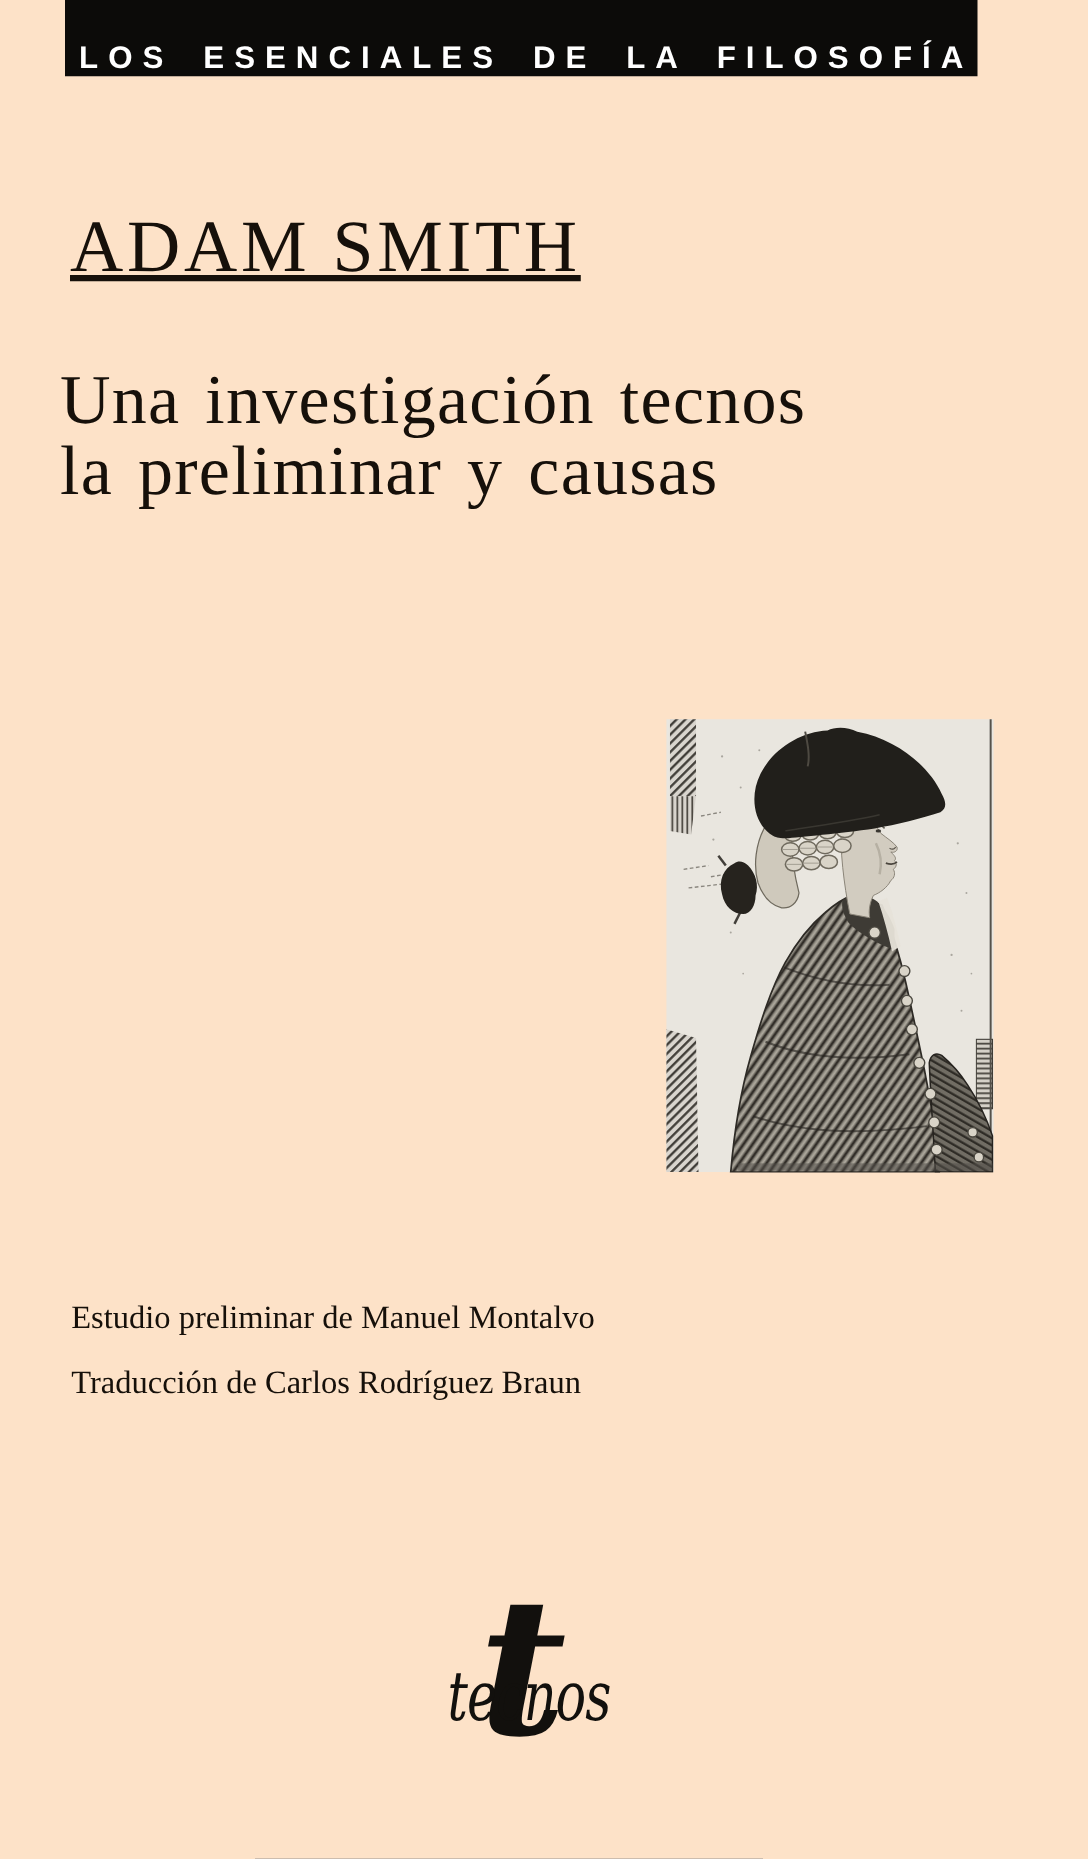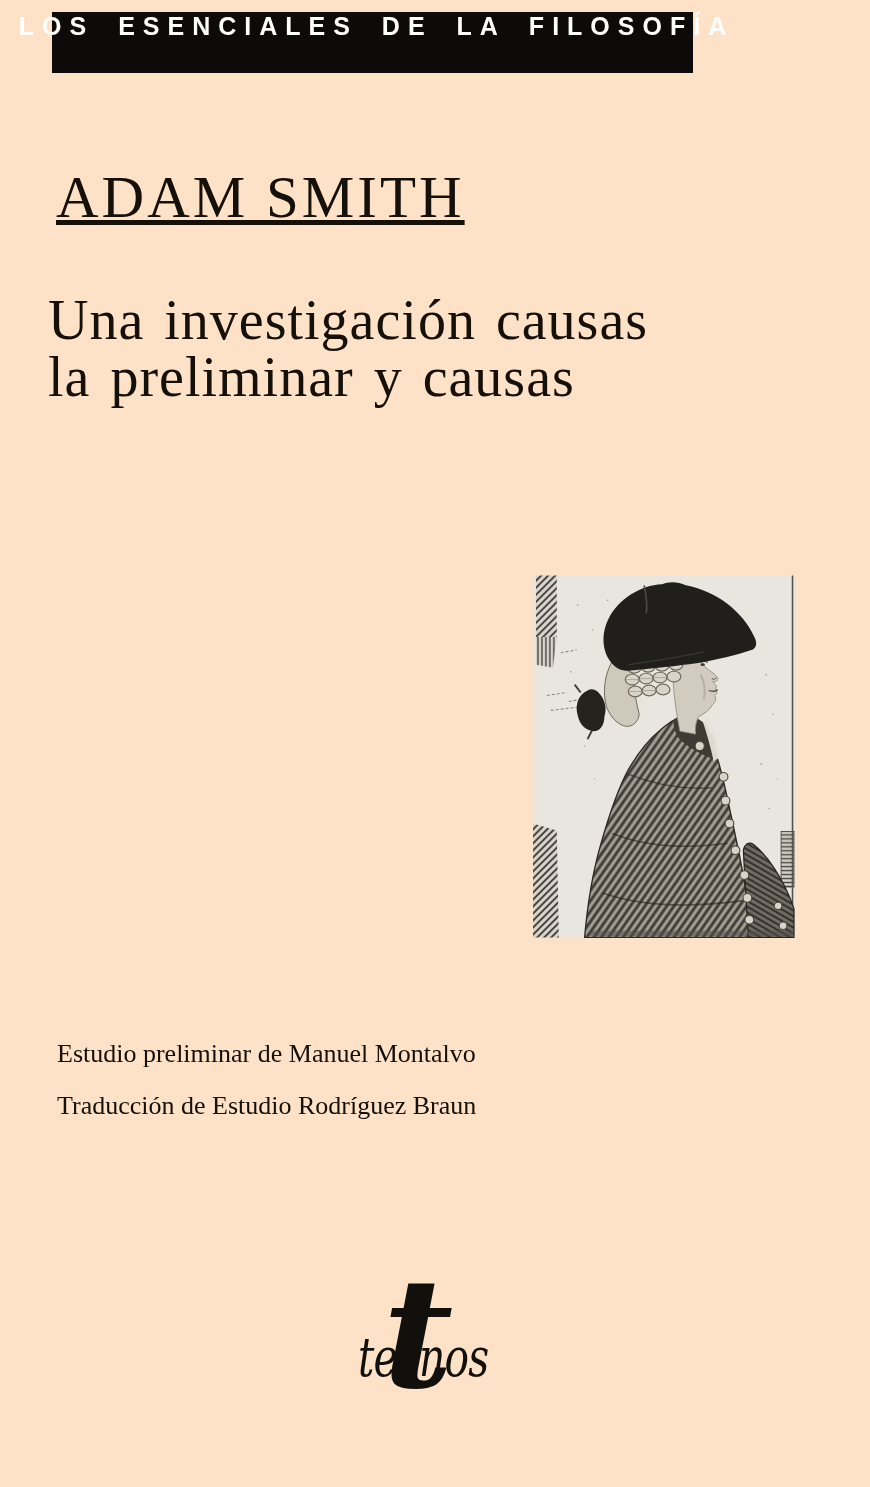--- a/index.html
+++ b/index.html
@@ -11,23 +11,23 @@
   html,body{margin:0;padding:0;background:#888;}
   .cover{
     position:relative;
     width:870px;height:1487px;
     background:var(--background,#fde2c8);
     overflow:hidden;
     font-family:"Liberation Serif", serif;
     color:var(--ink,#16100a);
   }
   .banner{
-    position:absolute;left:52px;top:12px;width:641px;height:61px;
+    position:absolute;left:52px;top:0;width:730px;height:61px;
     background:var(--banner-bg,#0c0b09);
-    display:flex;align-items:flex-start;justify-content:center;
+    display:flex;align-items:flex-end;justify-content:center;
   }
   .banner span{
     font-family:"Liberation Sans", sans-serif;
     font-weight:600;font-size:25px;color:var(--banner-text,#fff);
     letter-spacing:8px;word-spacing:9px;white-space:nowrap;
     padding-left:8px; 
   }
   .author{
     position:absolute;left:56px;top:168px;
     font-size:59px;letter-spacing:3px;line-height:1;white-space:nowrap;text-decoration:underline;
@@ -64,21 +64,21 @@
 
 <div class="cover">
 
   <div class="banner">
     <span>LOS ESENCIALES DE LA FILOSOFÍA</span>
   </div>
 
   <div class="author">ADAM SMITH</div>
 
   <div class="title">
-    <div>Una investigación causas</div>
+    <div>Una investigación tecnos</div>
     <div>la preliminar y causas</div>
   </div>
 
   <div class="portrait" role="img" aria-label="Engraved side-profile portrait of Adam Smith wearing a tricorn hat and powdered wig">
     <svg viewBox="0 0 264 365" xmlns="http://www.w3.org/2000/svg">
       <defs>
         <pattern id="pDiag" width="5" height="5" patternUnits="userSpaceOnUse" patternTransform="rotate(45)">
           <rect width="5" height="5" fill="#d9d5ce"></rect>
           <line x1="1" y1="0" x2="1" y2="5" stroke="#3a3732" stroke-width="1.8"></line>
         </pattern>
@@ -246,21 +246,21 @@
         <circle cx="247" cy="333" r="3.8"></circle>
         <circle cx="252" cy="353" r="3.8"></circle>
       </g>
 
       <rect x="58" y="358" width="205" height="6" fill="#54504a" opacity=".55"></rect>
     </svg>
   </div>
 
   <div class="credits">
     <div>Estudio preliminar de Manuel Montalvo</div>
-    <div>Traducción de Estudio Rodríguez Braun</div>
+    <div>Traducción de Carlos Rodríguez Braun</div>
   </div>
 
   <div class="logo">
     <span class="big-t">t</span>
     <span class="wordmark">tecnos</span>
   </div>
 
 </div>
 
 </body></html>

